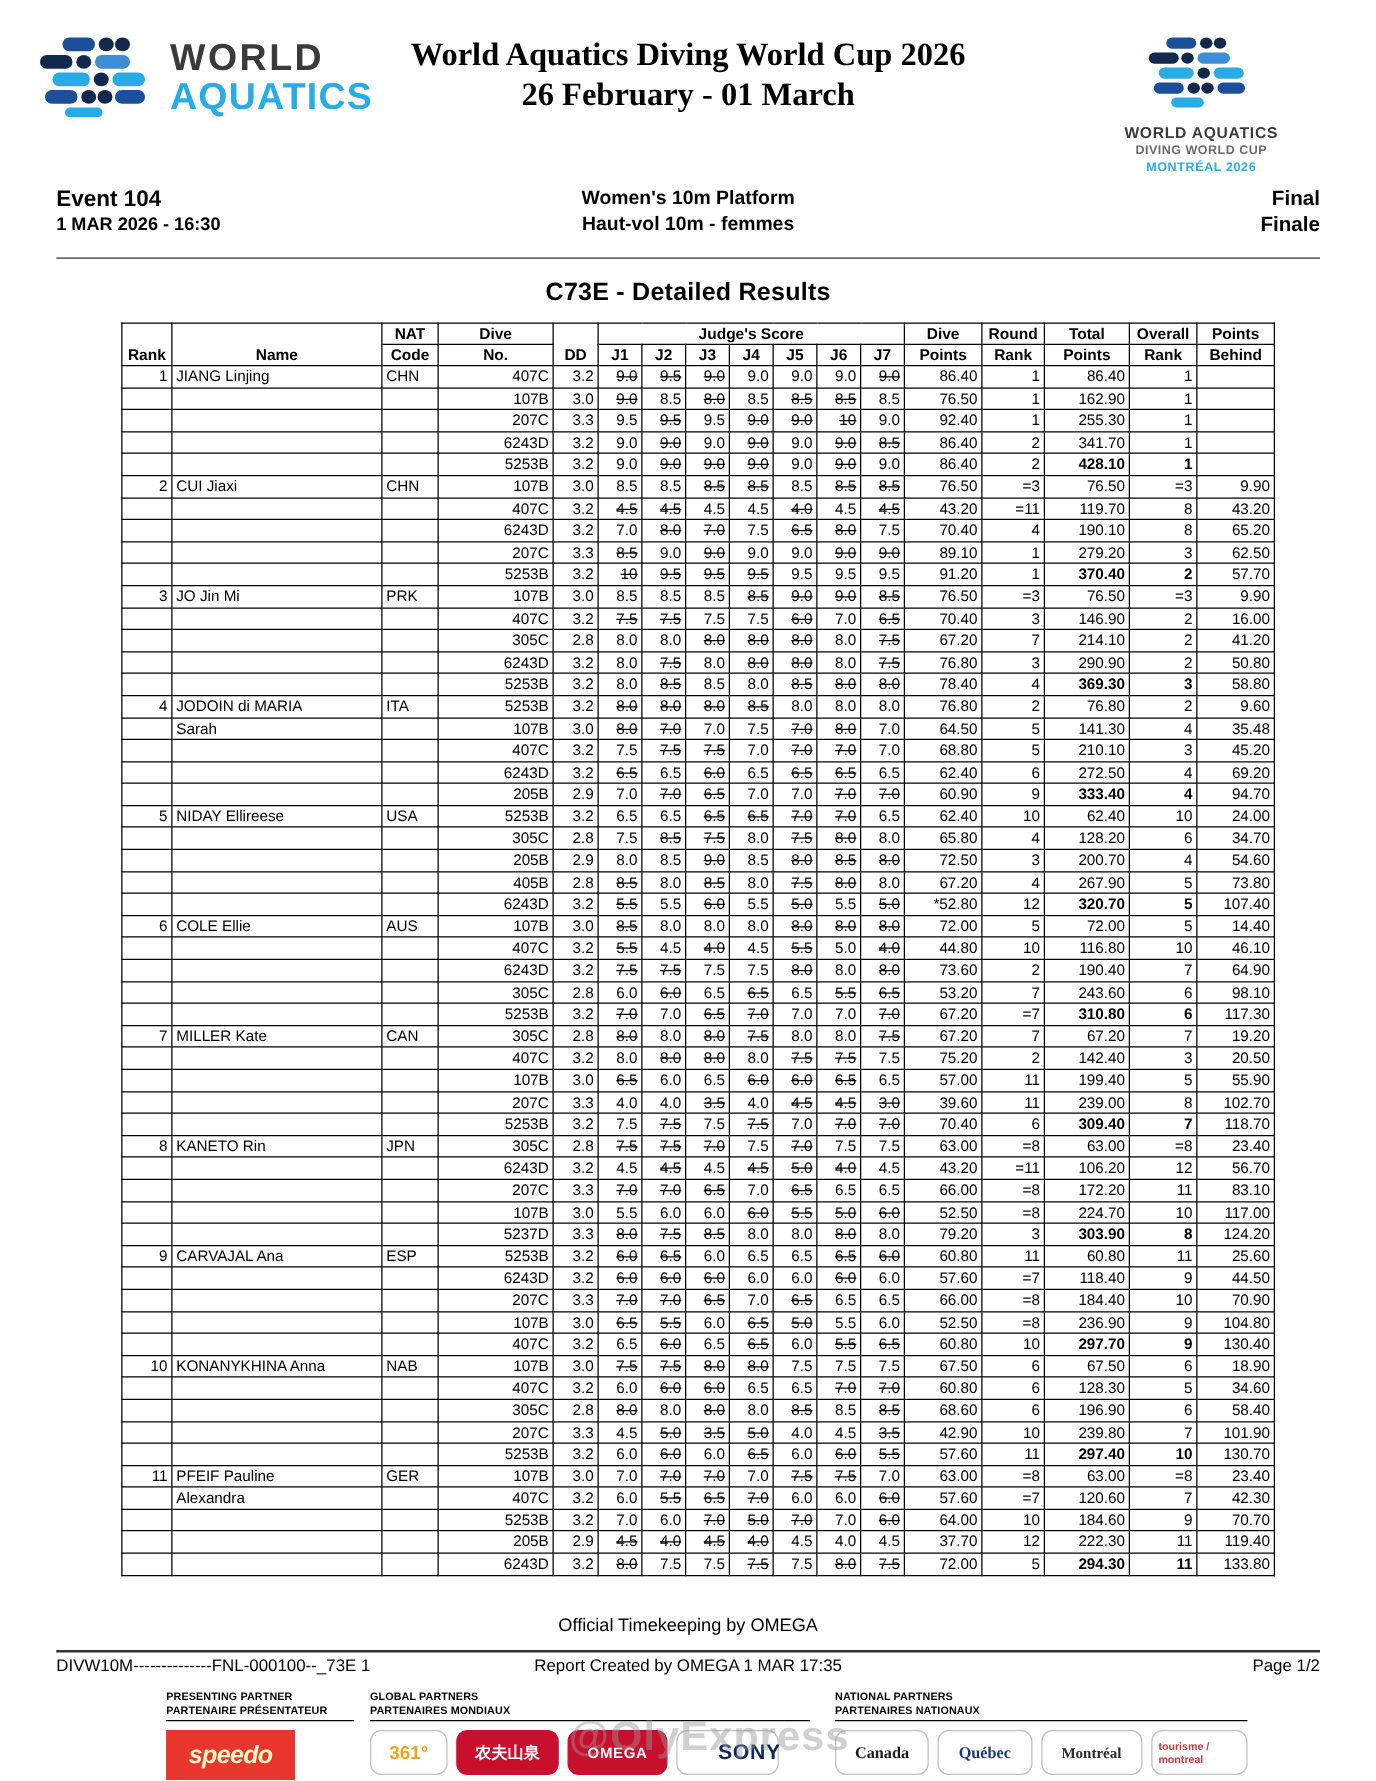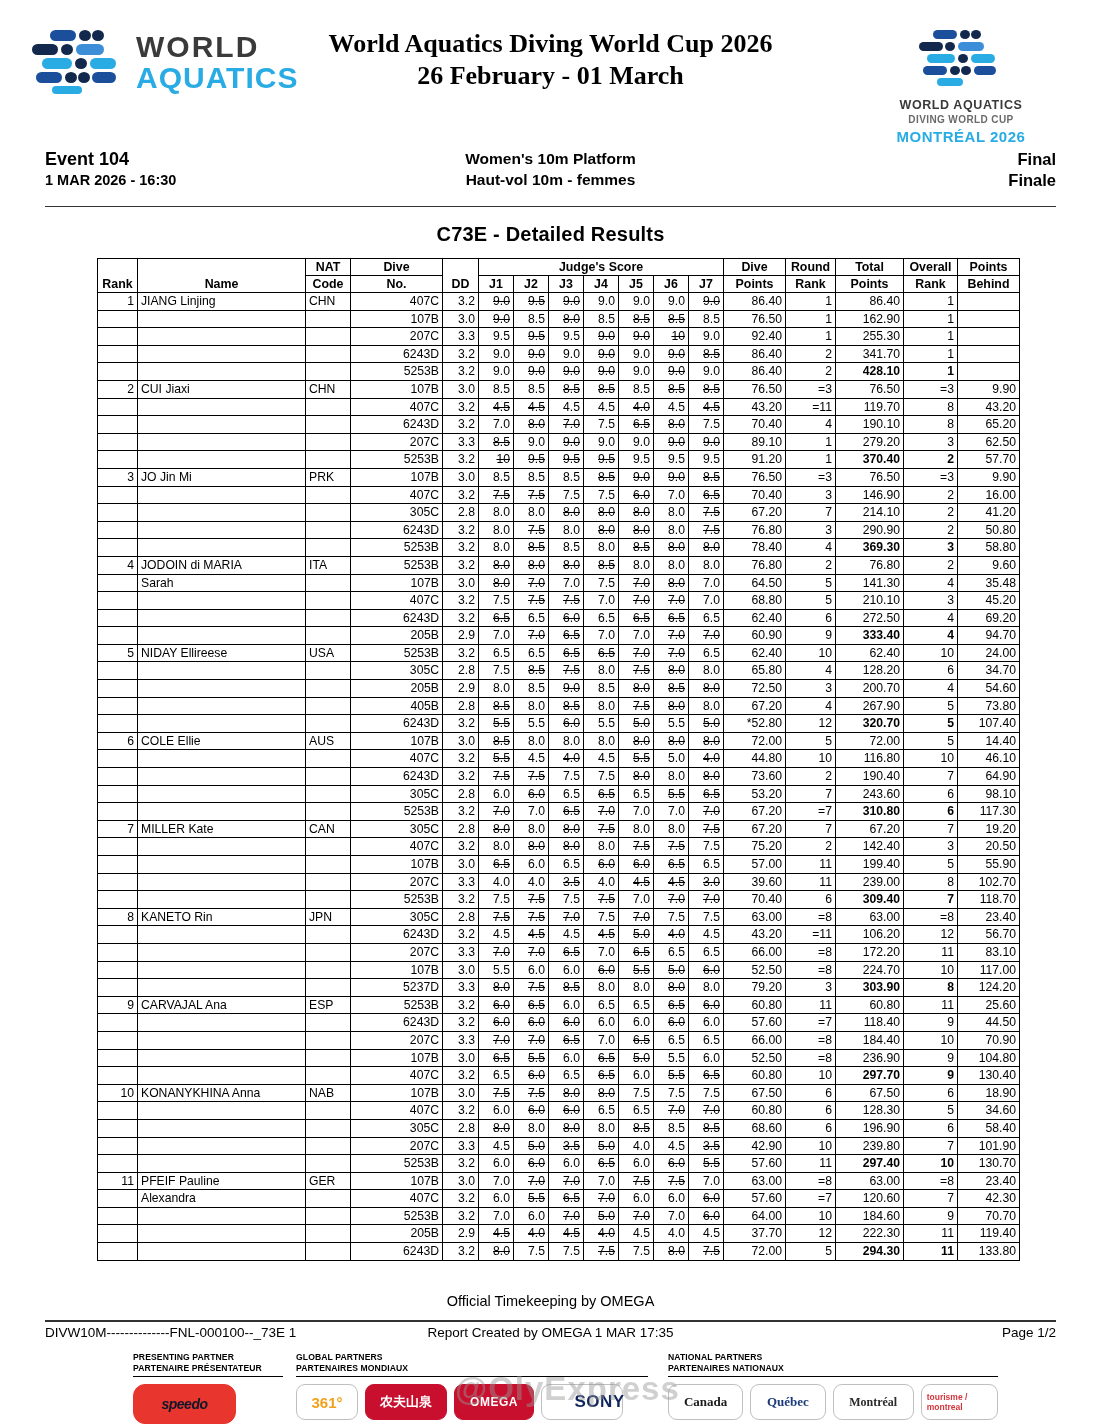--- a/index.html
+++ b/index.html
@@ -26,21 +26,21 @@
   .title-center {
     position:absolute; left:0; right:0; top:28px; text-align:center;
   }
   .title-center .t-line {
     font-family:"Liberation Serif", serif;
     font-weight:bold; font-size:26px; line-height:32px; letter-spacing:0px;
   }
   .logo-right { position:absolute; right:55px; top:28px; width:170px; text-align:center; }
   .logo-right .cup-1 { font-size:12.5px; font-weight:bold; color:#3a3a3a; letter-spacing:.6px; margin-top:4px; }
   .logo-right .cup-2 { font-size:10px; font-weight:bold; color:#6a6a6a; letter-spacing:.4px; margin-top:2px; }
-  .logo-right .cup-3 { font-size:15px; font-weight:bold; color:#29ace3; letter-spacing:.5px; margin-top:3px; }
+  .logo-right .cup-3 { font-size:10px; font-weight:bold; color:#29ace3; letter-spacing:.5px; margin-top:3px; }
 
   
   .eventbar { position:relative; height:52px; margin-top:8px; }
   .eventbar .left { position:absolute; left:45px; top:0; }
   .eventbar .left .e1 { font-size:18px; font-weight:bold; line-height:22px; }
   .eventbar .left .e2 { font-size:14.5px; font-weight:bold; line-height:20px; }
   .eventbar .mid { position:absolute; left:0; right:0; top:0; text-align:center; }
   .eventbar .mid .m1 { font-size:15.5px; font-weight:bold; line-height:22px; }
   .eventbar .mid .m2 { font-size:15.5px; font-weight:bold; line-height:20px; }
   .eventbar .right { position:absolute; right:45px; top:0; text-align:right; }
@@ -123,22 +123,22 @@
   .pg-national  { left:668px; width:330px; }
   .pg-head { font-size:8.6px; font-weight:bold; line-height:10.5px; letter-spacing:.1px; }
   .pg-rule { border-top:1px solid #000; margin-top:3px; }
   .pg-logos { display:flex; gap:7px; margin-top:7px; align-items:center; }
 
   .plogo {
     height:36px; border-radius:9px; display:flex; align-items:center;
     justify-content:center; font-size:11px; font-weight:bold;
     border:1px solid #bfbfbf; background:#fff; padding:0 5px;
   }
-  .plogo.speedo { background:#e8352e; color:#0f172a; border-color:#e8352e; width:103px; height:40px;
-                  font-style:italic; font-size:14px; letter-spacing:-.5px; border-radius:12px; }
+  .plogo.speedo { background:#e8352e; color:#fef9c3; border-color:#e8352e; width:103px; height:40px;
+                  font-style:italic; font-size:20px; letter-spacing:-.5px; border-radius:0; }
   .plogo.p361 { width:62px; color:#f0a21c; font-size:15px; }
   .plogo.nongfu { background:#c8102e; color:#fff; border-color:#c8102e; width:82px; font-size:13px;
                   flex-direction:column; line-height:12px; }
   .plogo.omega { background:#c8102e; color:#fff; border-color:#c8102e; width:80px; font-size:12px; letter-spacing:.5px; }
   .plogo.sony { width:82px; color:#10265c; font-size:17px; letter-spacing:.5px;padding-left:40px; }
   .plogo.canada { width:76px; color:#1a1a1a; font-size:13px; font-family:"Liberation Serif",serif; }
   .plogo.quebec { width:76px; color:#1a3a7a; font-size:13px; font-family:"Liberation Serif",serif; }
   .plogo.montreal { width:82px; color:#2a2a2a; font-size:12px; font-family:"Liberation Serif",serif; }
   .plogo.tourisme { width:78px; color:#d4353d; font-size:8.5px; flex-direction:column; line-height:10px; font-weight:bold; }
 

